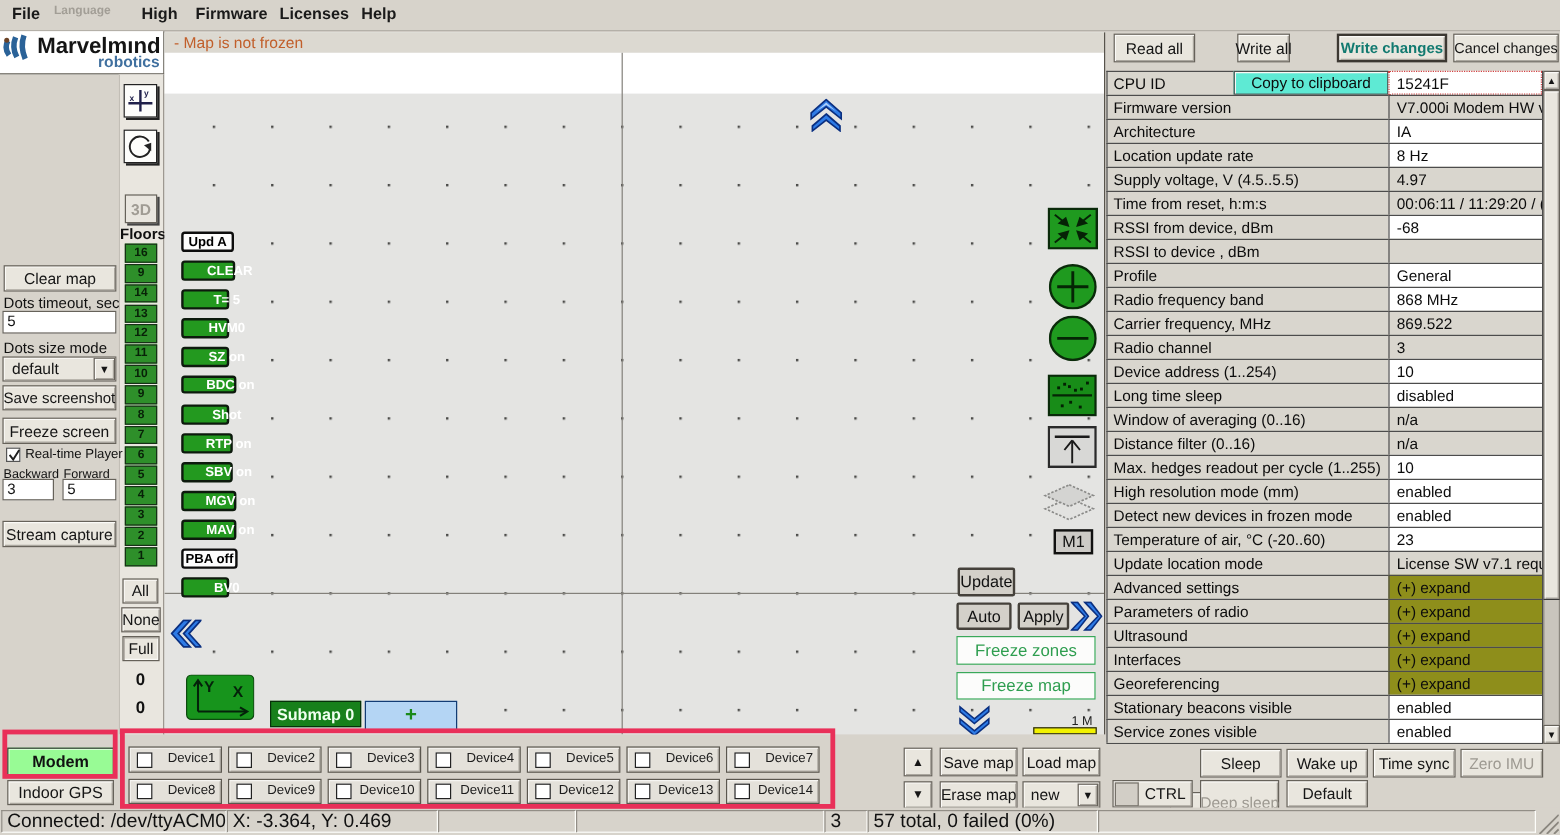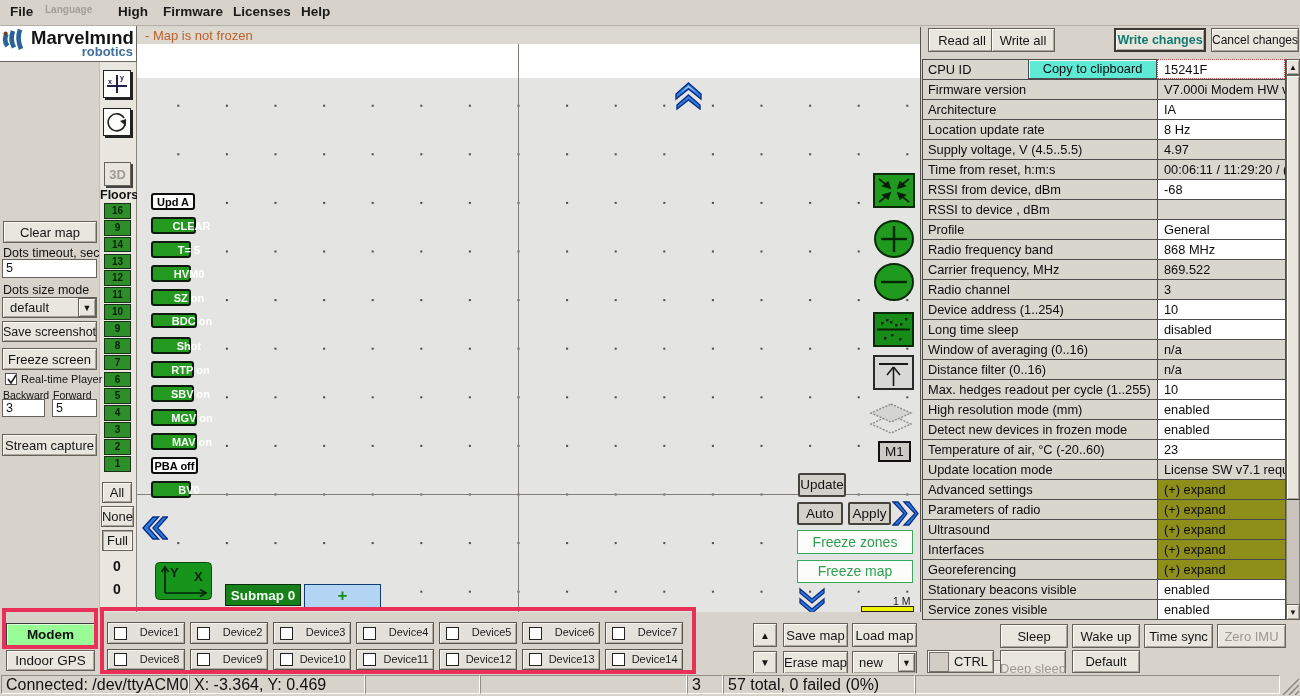--- a/index.html
+++ b/index.html
@@ -197,21 +197,21 @@
 <div class="gbtn" style="left:151px;top:313px;width:46px;height:15px;">BDC on</div>
 <div class="gbtn" style="left:151px;top:337px;width:35px;height:17px;">Shot</div>
 <div class="gbtn" style="left:151px;top:361px;width:43px;height:17px;">RTP on</div>
 <div class="gbtn" style="left:151px;top:385px;width:43px;height:17px;">SBV on</div>
 <div class="gbtn" style="left:151px;top:409px;width:46px;height:17px;">MGV on</div>
 <div class="gbtn" style="left:151px;top:433px;width:46px;height:17px;">MAV on</div>
 <div class="wbtn" style="left:151px;top:457px;width:47px;height:17px;">PBA off</div>
 <div class="gbtn" style="left:151px;top:481px;width:37px;height:17px;">BV0</div>
 
 <div class="btn" style="left:928px;top:28px;width:68px;height:24px;">Read all</div>
-<div class="btn" style="left:991px;top:28px;width:64px;height:24px;">Write all</div>
+<div class="btn" style="left:1031px;top:28px;width:44px;height:24px;">Write all</div>
 <div class="btn" style="left:1114px;top:28px;width:92px;height:24px;border:2px solid #3c3832;font-weight:bold;color:#127a70;font-size:12.5px;">Write changes</div>
 <div class="btn" style="left:1211px;top:28px;width:88px;height:24px;font-size:12px;">Cancel changes</div>
 
 <div class="ab" style="left:922px;top:59px;width:364px;height:561px;border-bottom:1px solid #4c4c4c;border-right:1px solid #4c4c4c;"></div>
 <div class="tl" style="left:922px;top:59px;width:106px;height:20px;">CPU ID</div>
 <div class="tcopy" style="left:1028px;top:59px;width:129px;height:20px;">Copy to clipboard</div>
 <div class="tv" style="left:1157px;top:59px;width:128px;height:20px;background:#ffffff;border:1px dotted #d04040;">15241F</div>
 <div class="tl" style="left:922px;top:79px;width:235px;height:20px;">Firmware version</div>
 <div class="tv" style="left:1157px;top:79px;width:128px;height:20px;background:#d9d6ce;">V7.000i Modem HW v5</div>
 <div class="tl" style="left:922px;top:99px;width:235px;height:20px;">Architecture</div>

